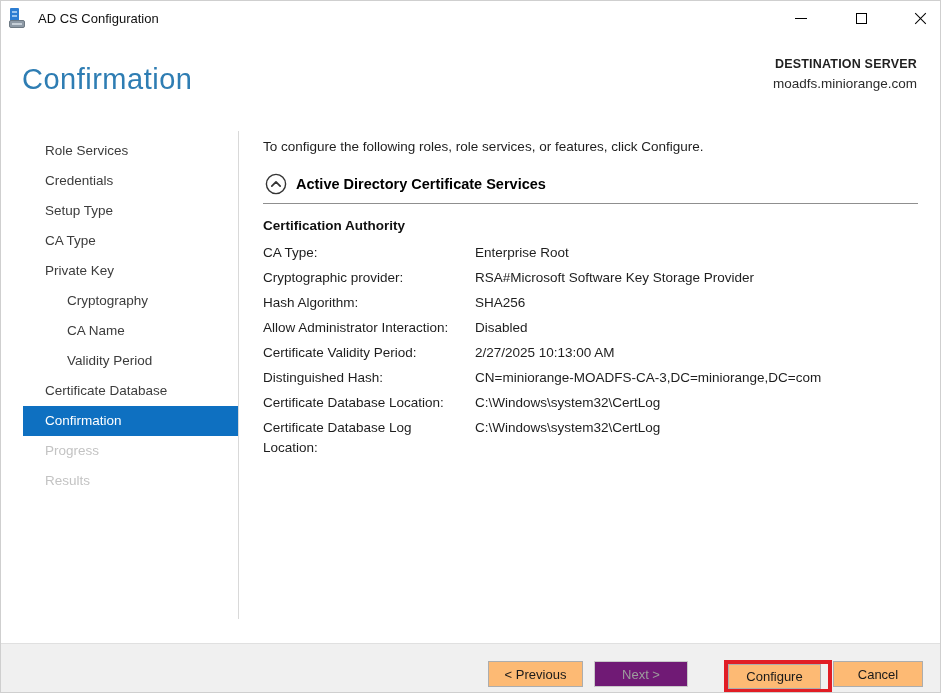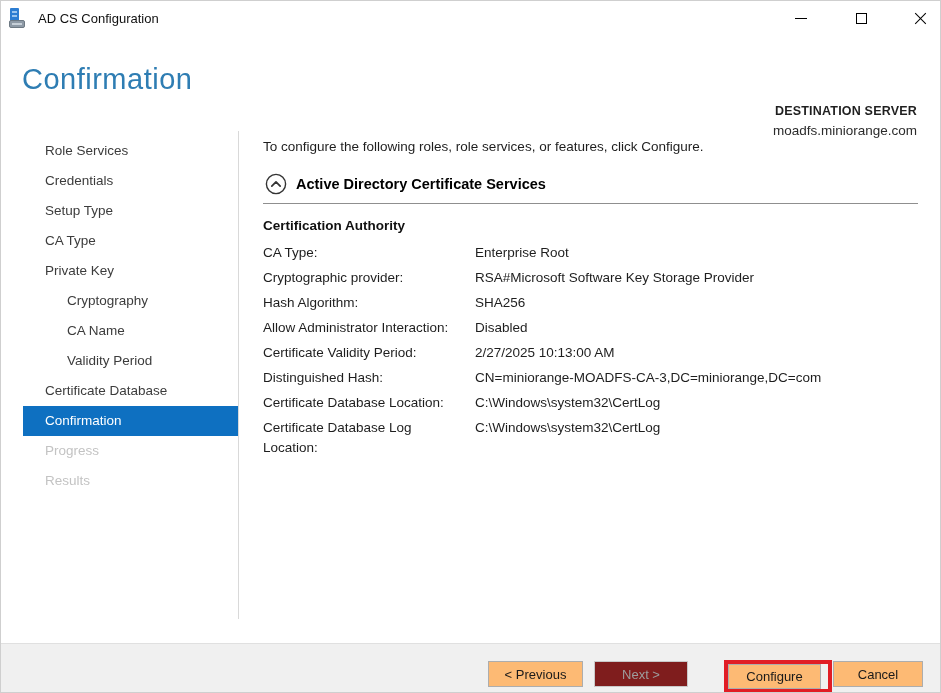--- a/index.html
+++ b/index.html
@@ -24,21 +24,21 @@
   .glyph-min { width: 12px; height: 1px; background: #000; }
   .glyph-max { width: 11px; height: 11px; border: 1px solid #000; }
   .glyph-close { position: relative; width: 13px; height: 13px; }
   .glyph-close::before, .glyph-close::after { content: ""; position: absolute; left: -1px; top: 6px; width: 15px; height: 1px; background: #000; }
   .glyph-close::before { transform: rotate(45deg); }
   .glyph-close::after { transform: rotate(-45deg); }
 
   
   .page-title { position: absolute; left: 21px; top: 62px; font-size: 29px; font-weight: 300; color: #2e7db3; letter-spacing: 0.5px; }
   .dest { position: absolute; right: 23px; top: 56px; text-align: right; }
-  .dest-label { font-size: 12.5px; font-weight: bold; color: #1f1f1f; letter-spacing: 0.2px; margin-top: 47px; }
+  .dest-label { font-size: 12.5px; font-weight: bold; color: #1f1f1f; letter-spacing: 0.2px; }
   .dest-server { margin-top: 5px; font-size: 13.5px; color: #2b2b2b; }
 
   
   .sidebar { position: absolute; left: 0; top: 135px; width: 237px; }
   .side-item { height: 30px; line-height: 30px; font-size: 13.5px; color: #3c3c3c; margin-left: 22px; padding-left: 22px; cursor: default; white-space: nowrap; }
   .side-item.indent { padding-left: 44px; }
   .side-item.selected { background: #0e70c1; color: #ffffff; }
   .side-item.disabled { color: #c3c3c3; }
   .v-sep { position: absolute; left: 237px; top: 130px; width: 1px; height: 488px; background: #d9d9d9; }
 
@@ -52,21 +52,21 @@
   .group-title { position: absolute; left: 0; top: 79px; font-size: 13.5px; font-weight: bold; color: #111; }
   .kv-rows { position: absolute; left: 0; top: 104px; width: 655px; }
   .kv-row { display: flex; min-height: 25px; align-items: flex-start; }
   .kv-label { width: 212px; padding-right: 11px; font-size: 13.5px; color: #1e1e1e; line-height: 20px; }
   .kv-value { flex: 1; font-size: 13.5px; color: #1e1e1e; line-height: 20px; }
 
   
   .footer { position: absolute; left: 0; right: 0; top: 642px; height: 51px; background: #f0f0f0; border-top: 1px solid #e0e0e0; }
   .btn { position: absolute; height: 26px; background: #fdba74; border: 1px solid #adadad; font-family: "Liberation Sans", sans-serif; font-size: 13px; color: #1a1a1a; text-align: center; cursor: default; }
   .btn-previous { left: 487px; top: 17px; width: 95px; }
-  .btn-next { left: 593px; top: 17px; width: 94px; background: #7f1d1d; border-color: #c9c9c9; color: #9d9d9d; }
+  .btn-next { left: 593px; top: 17px; width: 94px; background: #701a75; border-color: #c9c9c9; color: #9d9d9d; }
   .annotation-box { position: absolute; left: 723px; top: 16px; width: 108px; height: 33px; border: 4px solid #e11d25; }
   .btn-configure { position: absolute; left: 0; top: 0; width: 93px; height: 25px; }
   .btn-cancel { left: 832px; top: 17px; width: 90px; }
 </style>
 </head>
 <body>
 
 <div id="window">
 
   <div class="titlebar">

